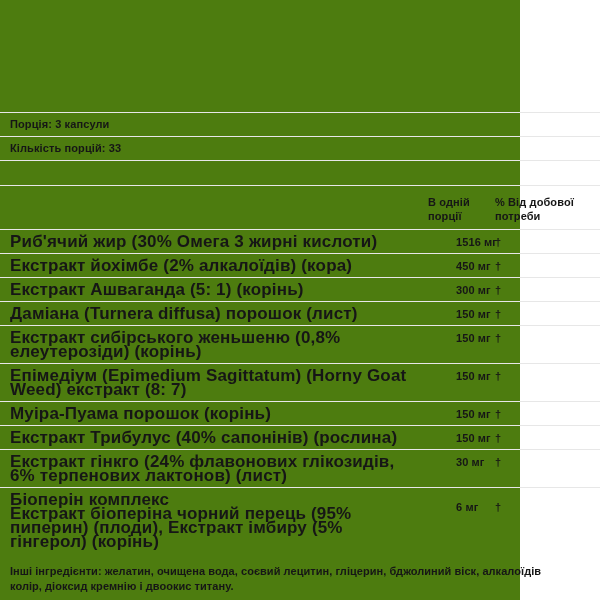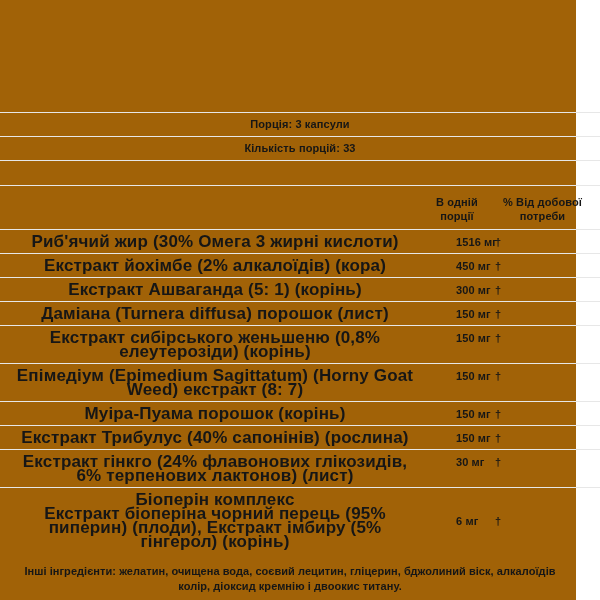--- a/index.html
+++ b/index.html
@@ -11,24 +11,23 @@
     width: 600px;
     height: 600px;
     font-family: "Liberation Sans", sans-serif;
     color: #1a1a1a;
     -webkit-font-smoothing: antialiased;
     overflow: hidden;
   }
 
   .page {
     position: relative;
-    width: 576px;
+    width: 520px;
     height: 600px;
-    background: #a16207;
-    text-align: center;
+    background: #4d7c0f;
   }
 
   .panel {
     position: absolute;
     left: 0;
     top: 112px;
     width: 600px;
   }
 
   
@@ -111,21 +110,21 @@
     top: 5px;
     font-size: 11px;
     font-weight: bold;
     line-height: 14px;
     color: #161616;
   }
 
   
   .ing-row.tall .ing-amount,
   .ing-row.tall .ing-dv {
-    top: 26px;
+    top: 12px;
   }
 
   
   .note-row {
     border-top: 1px solid #e7e7e7;
     border-bottom: 1px solid #e7e7e7;
     padding: 6px 10px 6px 10px;
     font-size: 11px;
     font-weight: normal;
     line-height: 14px;

